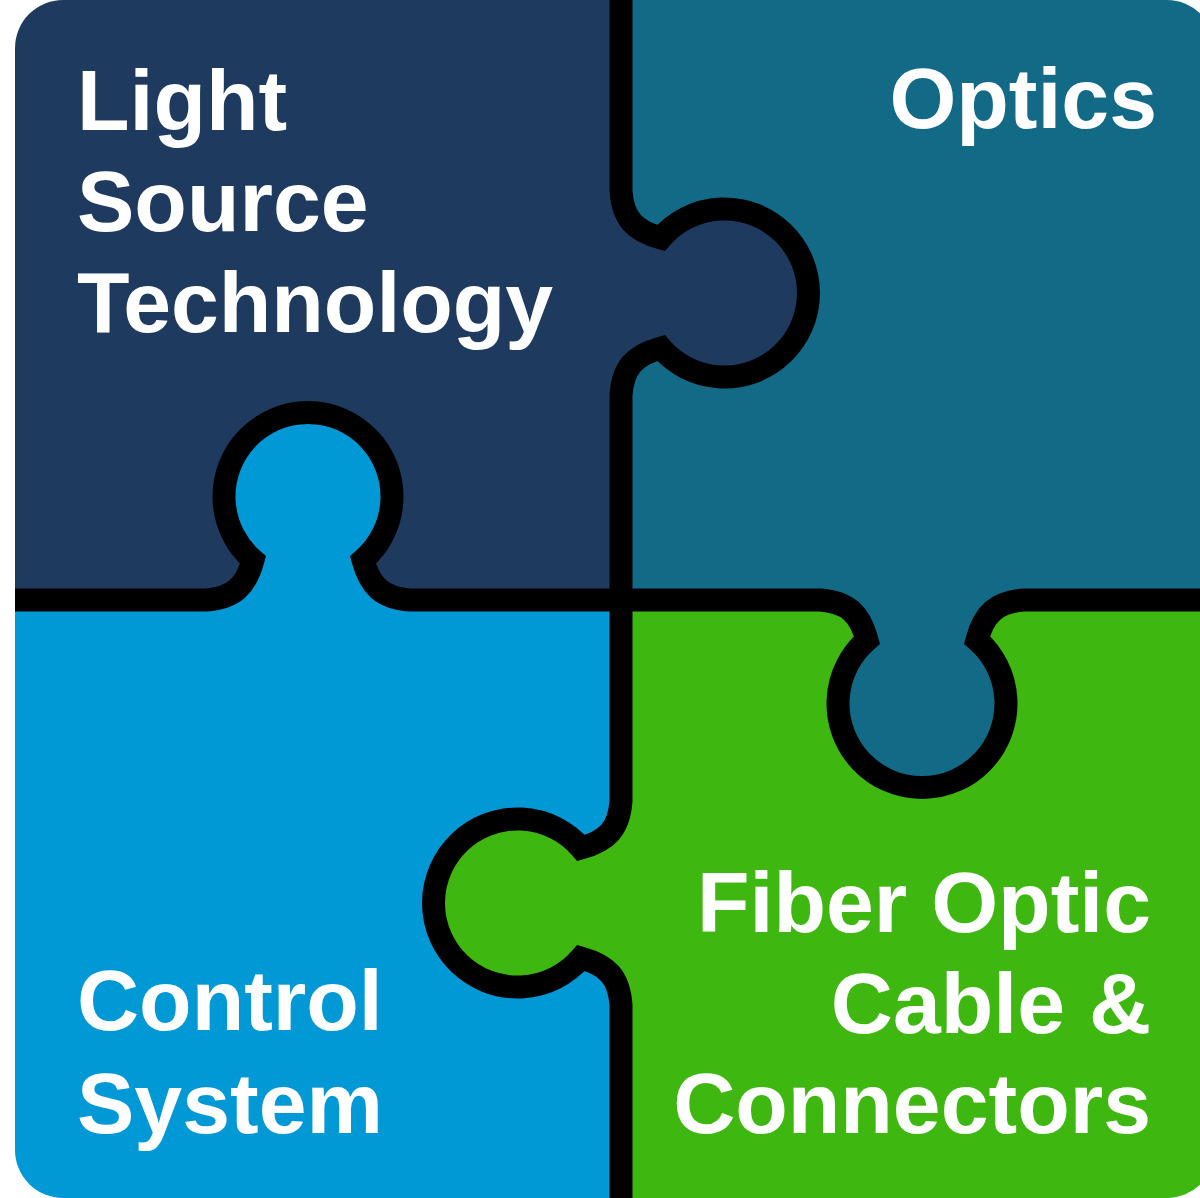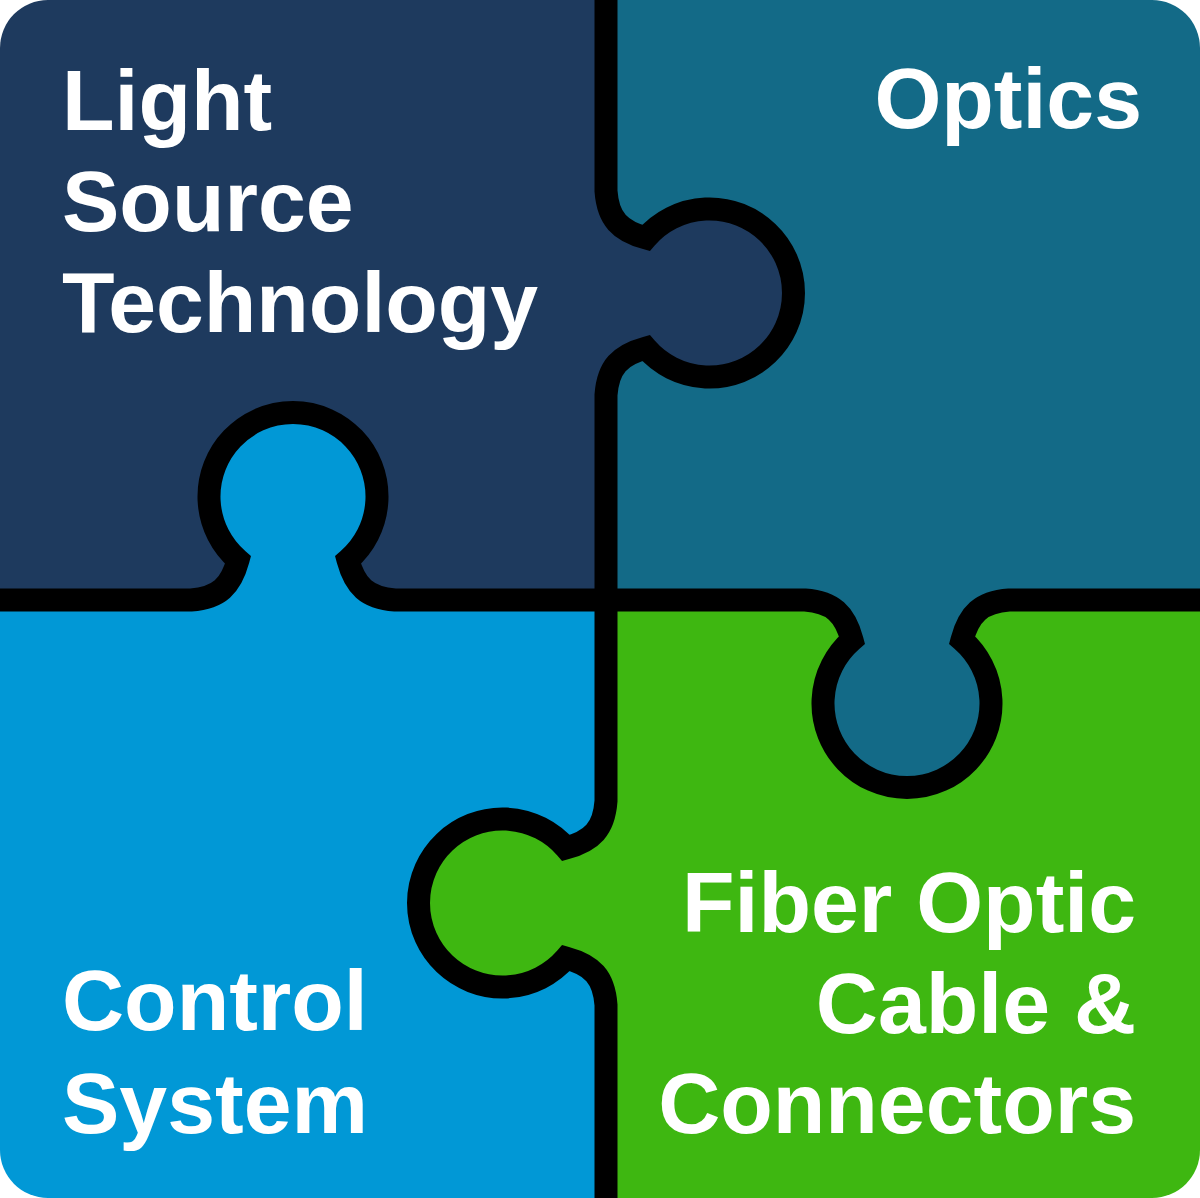--- a/index.html
+++ b/index.html
@@ -4,20 +4,21 @@
 <style>
   html, body {
     margin: 0;
     padding: 0;
     background: #ffffff;
   }
   .stage {
     width: 1040px;
     height: 1198px;
     position: relative;
+    padding-left: 15px;
   }
   svg {
     display: block;
   }
   text {
     font-family: "Liberation Sans", sans-serif;
     font-weight: 700;
     font-size: 86px;
     letter-spacing: 0px;
   }

